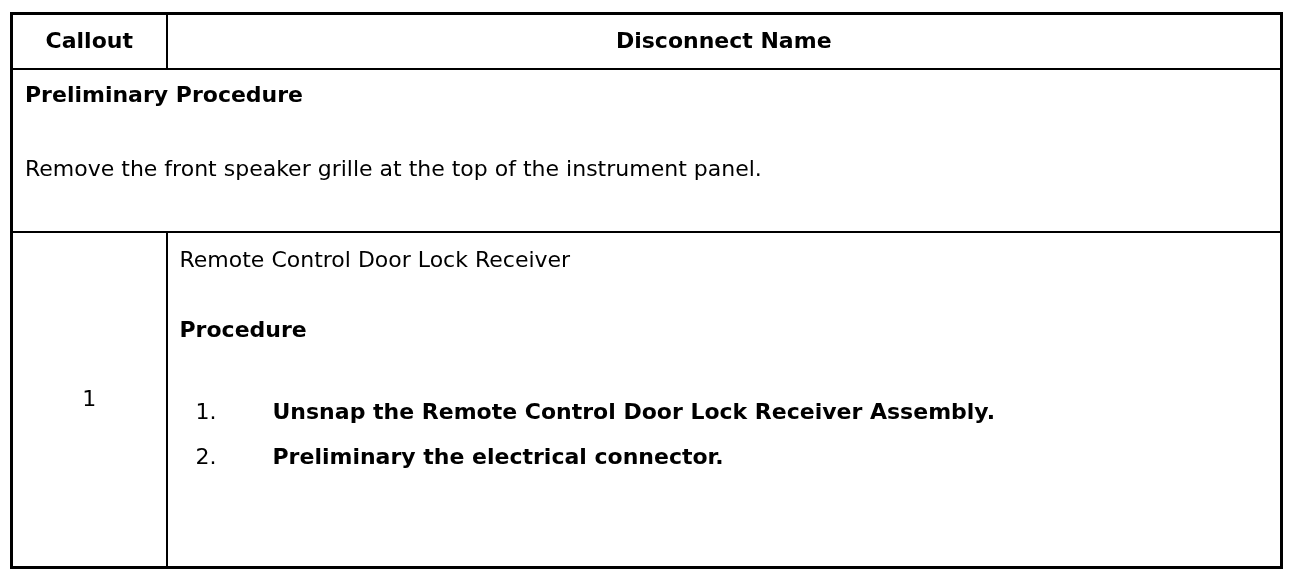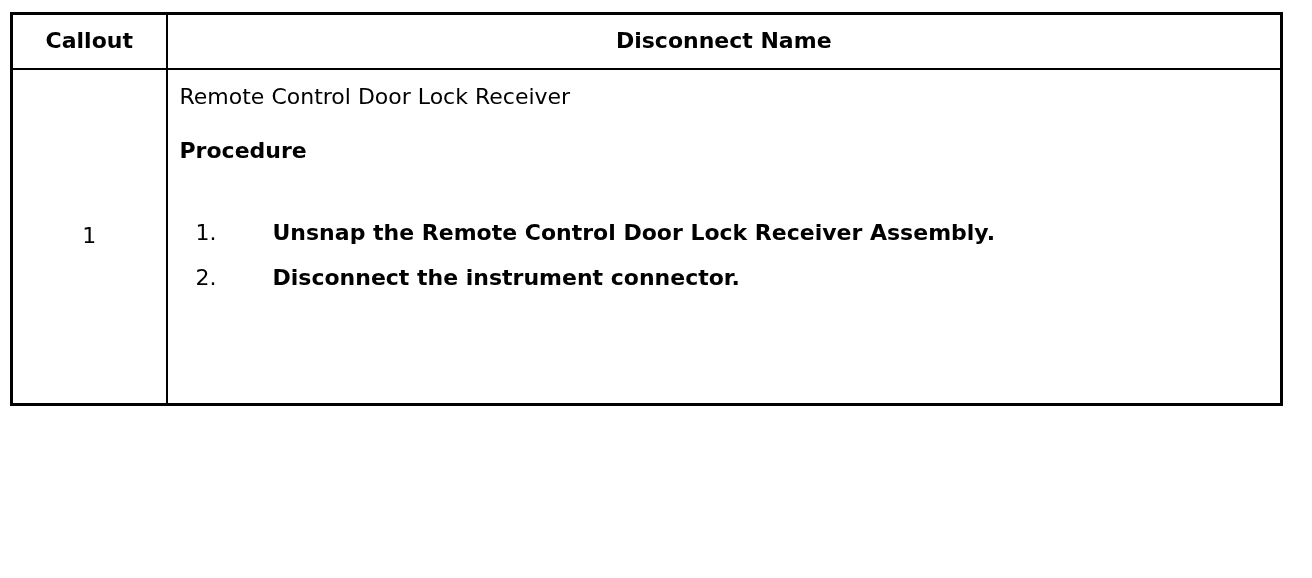--- a/index.html
+++ b/index.html
@@ -58,21 +58,21 @@
   tr.body-row { height: 336px; }
   td.callout-cell {
     text-align: center;
     vertical-align: middle;
     padding: 0;
   }
   td.component-cell {
     vertical-align: top;
     padding: 14px 24px 14px 12px;
   }
-  .procedure-heading { margin-top: 28px; }
+  .procedure-heading { margin-top: 44px; }
   .steps {
     margin-top: 56px;
     padding-left: 16px;
   }
   .step {
     display: flex;
     margin-bottom: 19px;
   }
   .step-num {
     flex: 0 0 77px;
@@ -86,32 +86,38 @@
   <table class="component-table">
     <colgroup>
       <col class="col-callout">
       <col class="col-component">
     </colgroup>
     <tbody>
       <tr class="header-row">
         <th>Callout</th>
         <th>Disconnect Name</th>
       </tr>
+      <tr class="preliminary-row">
+        <td class="preliminary-cell" colspan="2">
+          <p class="bold-heading">Preliminary Procedure</p>
+          <p class="body-text prelim-text">Remove the front speaker grille at the top of the instrument panel.</p>
+        </td>
+      </tr>
       <tr class="body-row">
         <td class="callout-cell">1</td>
         <td class="component-cell">
           <p class="body-text">Remote Control Door Lock Receiver</p>
           <p class="bold-heading procedure-heading">Procedure</p>
           <div class="steps">
             <div class="step">
               <span class="step-num">1.</span>
               <span class="step-text">Unsnap the Remote Control Door Lock Receiver Assembly.</span>
             </div>
             <div class="step">
               <span class="step-num">2.</span>
-              <span class="step-text">Disconnect the instrument connector.</span>
+              <span class="step-text">Preliminary the electrical connector.</span>
             </div>
           </div>
         </td>
       </tr>
     </tbody>
   </table>
 </div>
 
 </body></html>

